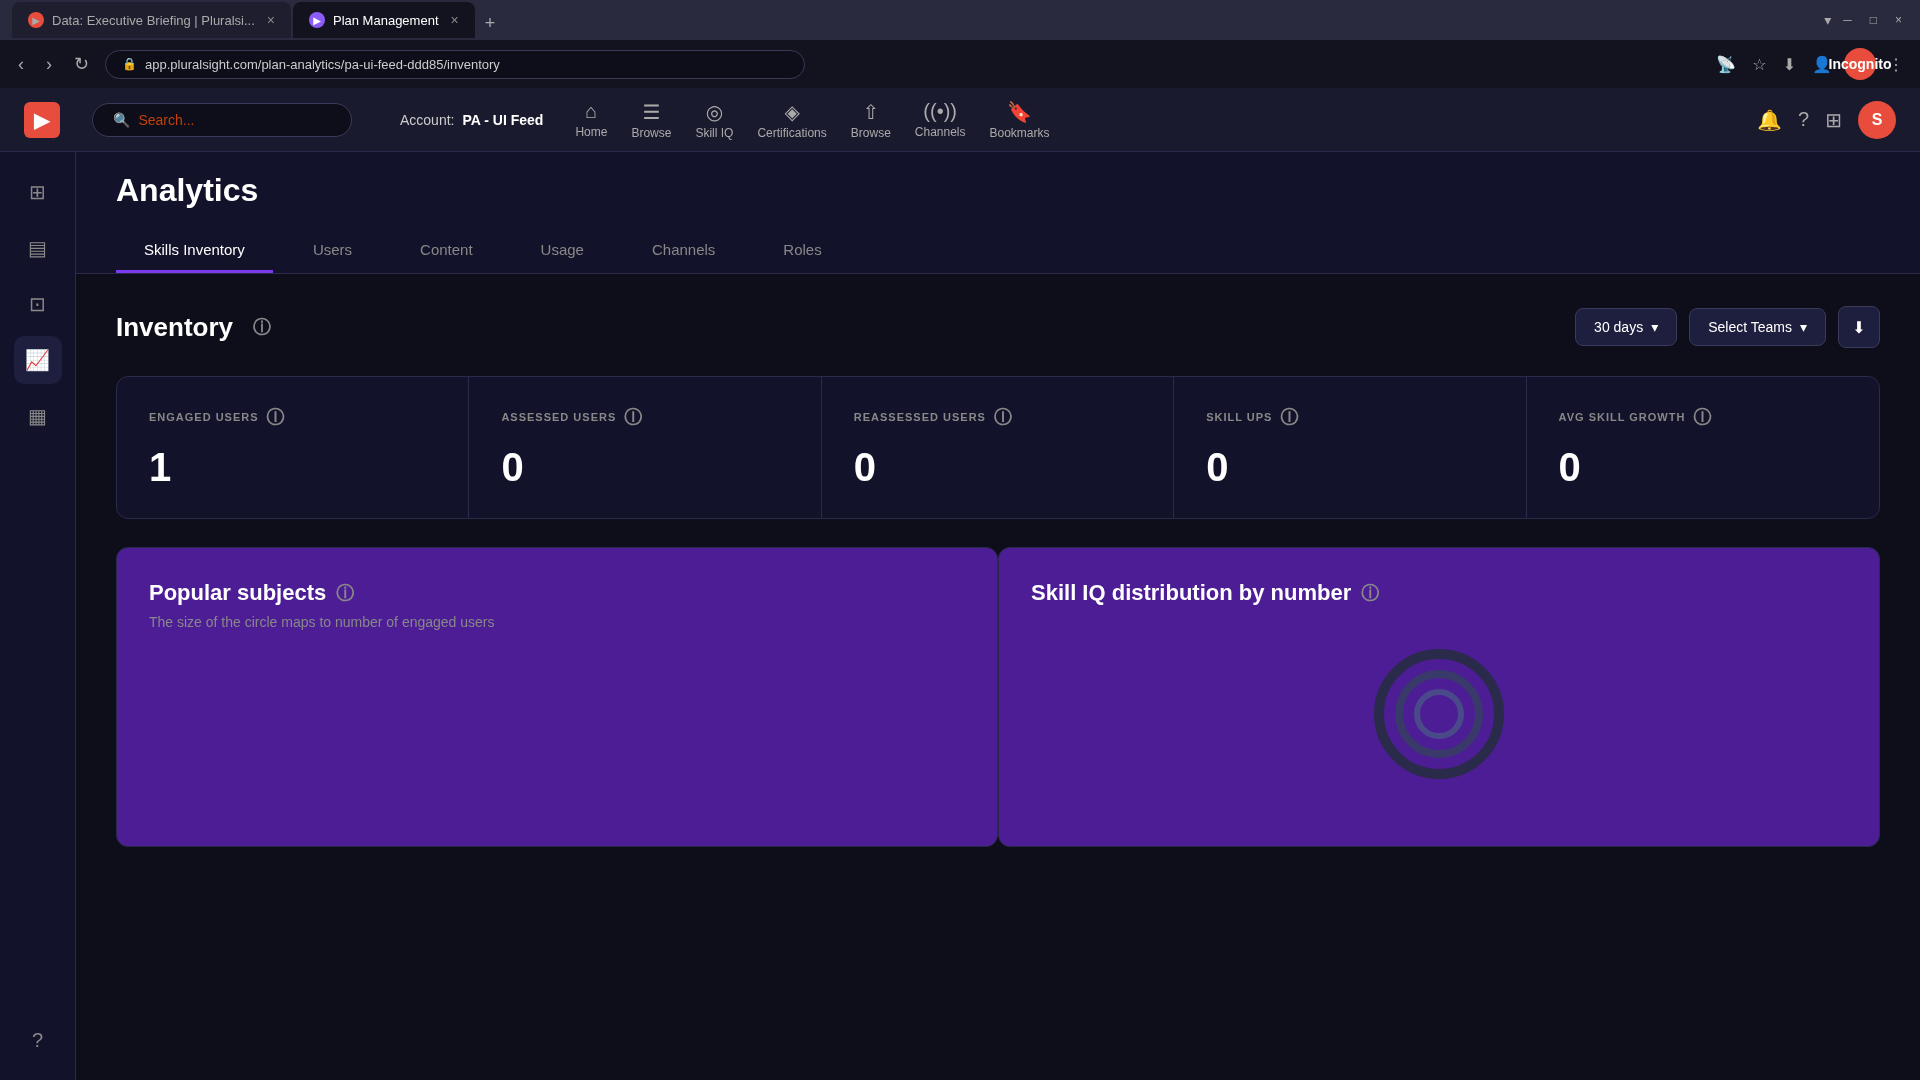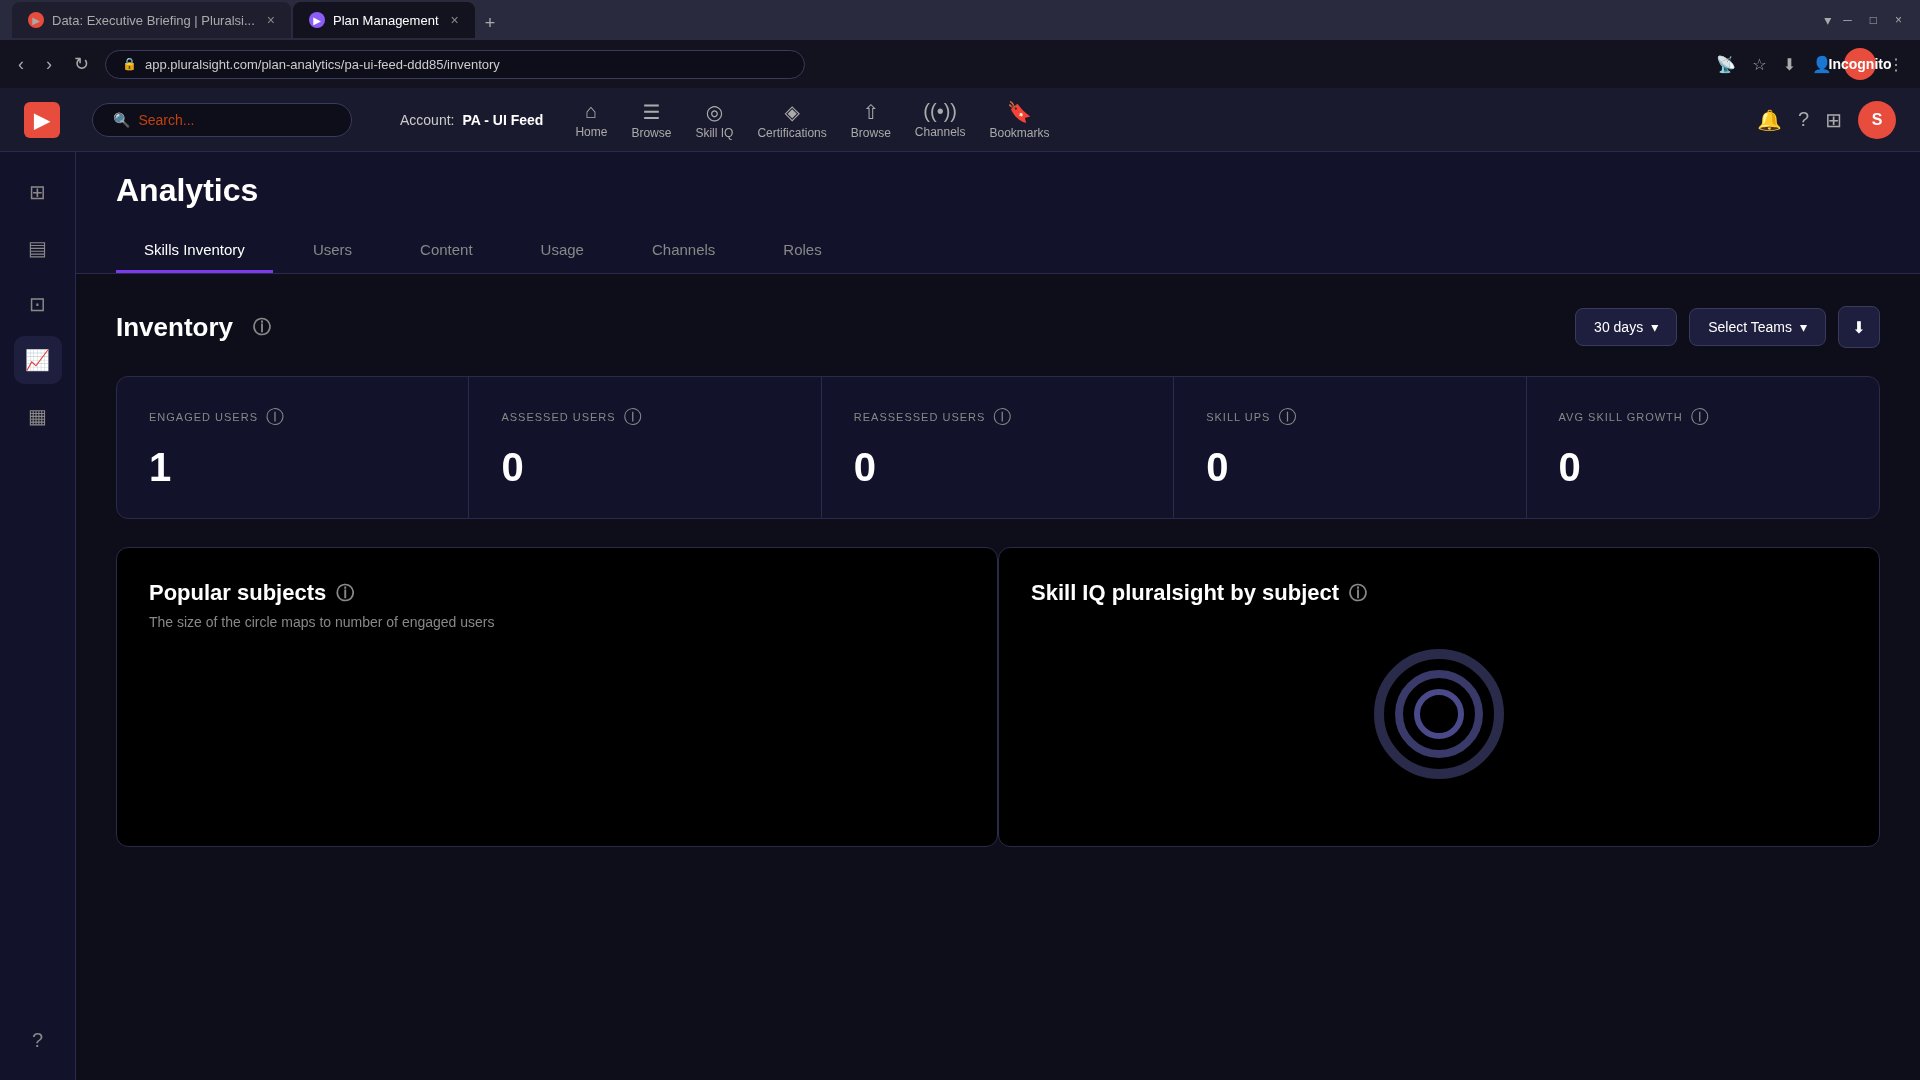--- a/index.html
+++ b/index.html
@@ -66,26 +66,26 @@
     .inventory-title { display: flex; align-items: center; gap: 20px; font-size: 26px; font-weight: 600; color: #fff; }
     .info-icon { color: #888; font-size: 18px; cursor: pointer; }
     .inventory-controls { display: flex; align-items: center; gap: 12px; }
     .dropdown-btn { background: #1e1e3e; border: 1px solid #3a3a5a; border-radius: 8px; padding: 10px 18px; color: #fff; font-size: 14px; cursor: pointer; display: flex; align-items: center; gap: 8px; }
     .download-btn { background: #1e1e3e; border: 1px solid #3a3a5a; border-radius: 8px; width: 42px; height: 42px; display: flex; align-items: center; justify-content: center; cursor: pointer; color: #fff; font-size: 16px; }
 
     
     .stats-grid { background: #12122a; border-radius: 12px; display: grid; grid-template-columns: repeat(5, 1fr); border: 1px solid #2a2a4a; overflow: hidden; margin-bottom: 28px; }
     .stat-item { padding: 28px 32px; border-right: 1px solid #2a2a4a; }
     .stat-item:last-child { border-right: none; }
-    .stat-label { display: flex; align-items: center; gap: 8px; font-size: 11px; font-weight: 400; color: #888; letter-spacing: 1px; text-transform: uppercase; margin-bottom: 16px; }
+    .stat-label { display: flex; align-items: center; gap: 8px; font-size: 11px; font-weight: 700; color: #888; letter-spacing: 1px; text-transform: uppercase; margin-bottom: 16px; }
     .stat-value { font-size: 40px; font-weight: 600; color: #fff; }
 
     
     .bottom-grid { display: grid; grid-template-columns: 1fr 1fr; gap: 0; }
-    .bottom-card { background: #000000; border-radius: 12px; padding: 32px; border: 1px solid #2a2a4a; }
+    .bottom-card { background: #4c1d95; border-radius: 12px; padding: 32px; border: 1px solid #2a2a4a; }
     .bottom-card-title { font-size: 22px; font-weight: 600; color: #fff; margin-bottom: 8px; display: flex; align-items: center; gap: 10px; }
     .bottom-card-subtitle { font-size: 14px; color: #888; margin-bottom: 24px; }
 
     
     .chart-placeholder { display: flex; align-items: center; justify-content: center; height: 200px; }
 
     
     ::-webkit-scrollbar { width: 8px; }
     ::-webkit-scrollbar-track { background: #0e0e1a; }
     ::-webkit-scrollbar-thumb { background: #3a3a5a; border-radius: 4px; }
@@ -301,21 +301,21 @@
           <div class="bottom-grid">
             <div class="bottom-card">
               <div class="bottom-card-title">
                 <span>Popular subjects</span>
                 <span class="info-icon">ⓘ</span>
               </div>
               <div class="bottom-card-subtitle">The size of the circle maps to number of engaged users</div>
             </div>
             <div class="bottom-card">
               <div class="bottom-card-title">
-                <span>Skill IQ pluralsight by subject</span>
+                <span>Skill IQ distribution by number</span>
                 <span class="info-icon">ⓘ</span>
               </div>
               <div class="chart-placeholder">
                 <svg width="140" height="140" viewBox="0 0 140 140">
                   <circle cx="70" cy="70" r="60" fill="none" stroke="#2a2a4a" stroke-width="10"></circle>
                   <circle cx="70" cy="70" r="40" fill="none" stroke="#3a3a6a" stroke-width="8"></circle>
                   <circle cx="70" cy="70" r="22" fill="none" stroke="#4a4a8a" stroke-width="6"></circle>
                 </svg>
               </div>
             </div>

